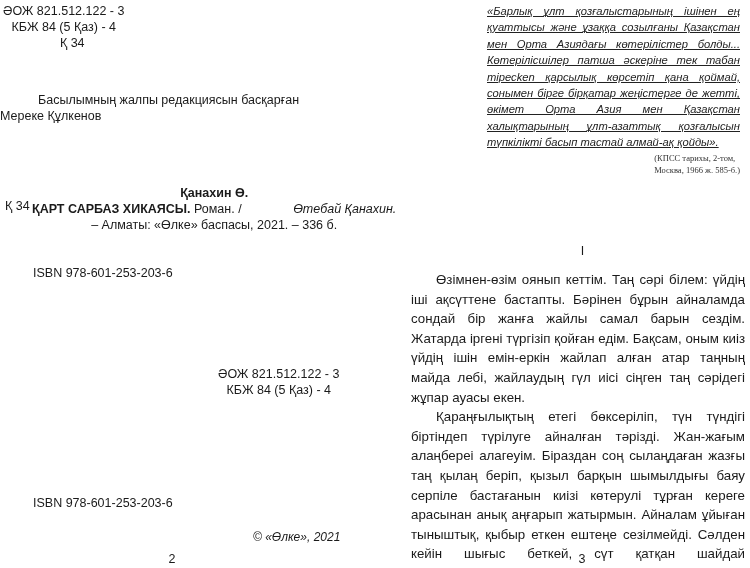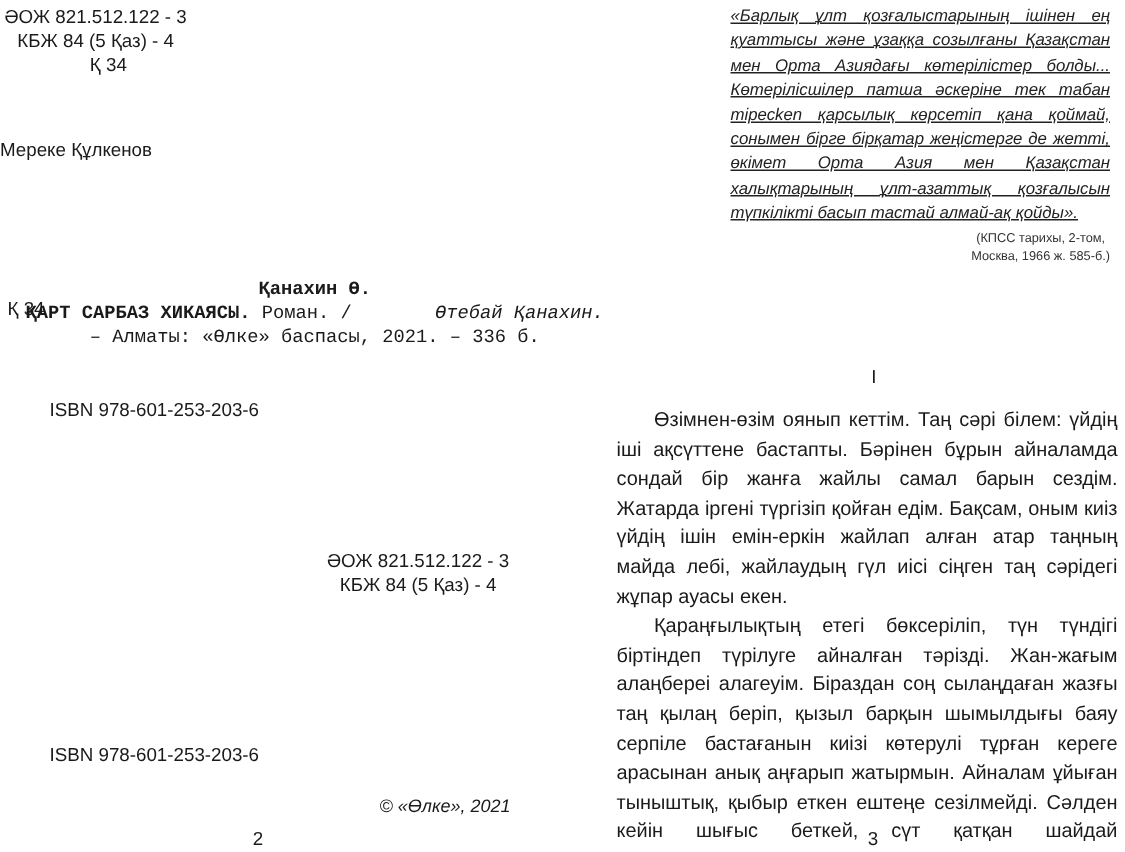--- a/index.html
+++ b/index.html
@@ -16,51 +16,52 @@
 
   
   .codes { left:3px; top:3px; }
   .codes div { height:16px; }
   .k34 { padding-left:17px; }
   .editor { left:0; width:375px; top:92px; text-align:center; white-space:normal; }
   .editor div { height:16px; text-align:left; }
   .ed1 { padding-left:38px; }
   .ed2 { }
   .catmark { left:5px; top:199px; font-size:12.5px; }
-  .bib { left:17px; top:185px;font-family:Liberation Mono, monospace; }
+  .bib { left:32px; top:185px; }
   .bib div { height:16px; }
   .isbn1 { left:33px; top:265px; }
   .codes2 { left:218px; top:366px; }
   .codes2 div { height:16px; }
   .isbn2 { left:33px; top:495px; }
   .copy { left:253px; top:530px; }
   .pnum { position:absolute; top:552px; font-size:12.5px; text-align:center; width:40px; }
   .pnum.l { left:152px; }
   .pnum.r { left:187px; }
 
   
   .epigraph { position:absolute; left:112px; width:253px; top:3px;
               font-size:11.2px; line-height:16.4px; font-style:italic; text-align:justify; color:#222;text-decoration:underline; }
-  .source { position:absolute; right:10px; top:152px; text-align:center; font-size:8.5px; line-height:12px; color:#333; }
+  .source { position:absolute; right:10px; top:152px; text-align:left; font-size:8.5px; line-height:12px; color:#333;font-family:Liberation Serif, serif; }
   .chapter { position:absolute; left:0; width:415px; top:244px; text-align:center; font-size:12.5px; }
   .body-text { position:absolute; left:36px; width:334px; top:270px;
                font-size:13.3px; line-height:19.6px; text-align:justify; color:#1a1a1a; }
   .body-text p { margin:0; text-indent:25px; }
 </style>
 </head>
 <body>
 
 <div class="page left">
   <div class="abs codes f13">
     <div>ӘОЖ 821.512.122 - 3</div>
     <div>КБЖ 84 (5 Қаз) - 4</div>
     <div class="k34">Қ 34</div>
   </div>
 
   <div class="abs editor f13">
+    <div class="ed1">Басылымның жалпы редакциясын басқарған</div>
     <div class="ed2">Мереке Құлкенов</div>
   </div>
 
   <div class="abs catmark">Қ 34</div>
   <div class="abs bib f13">
     <div class="bold">Қанахин Ө.</div>
     <div><span class="bold">ҚАРТ САРБАЗ ХИКАЯСЫ.</span><span> Роман. / </span><span class="ital">Өтебай Қанахин.</span></div>
     <div>– Алматы: «Өлке» баспасы, 2021. – 336 б.</div>
   </div>
 

